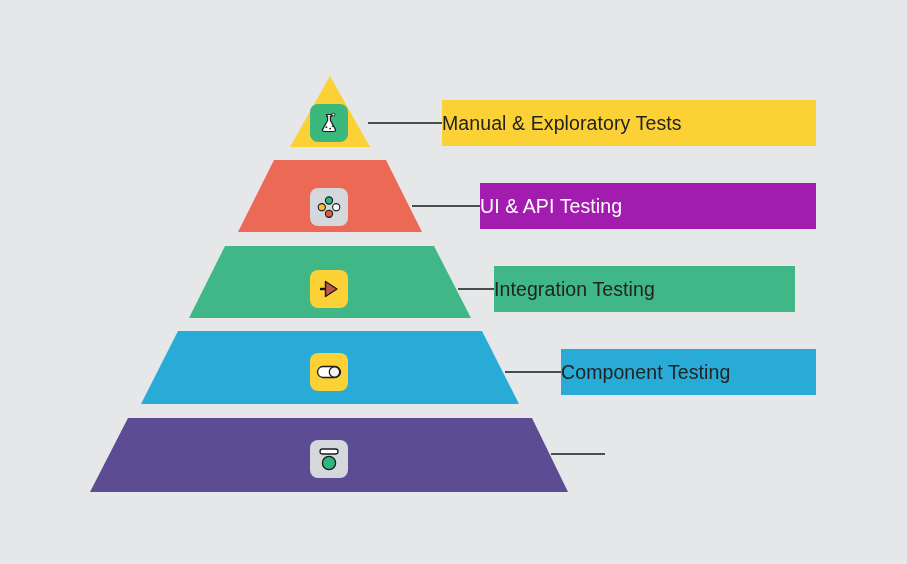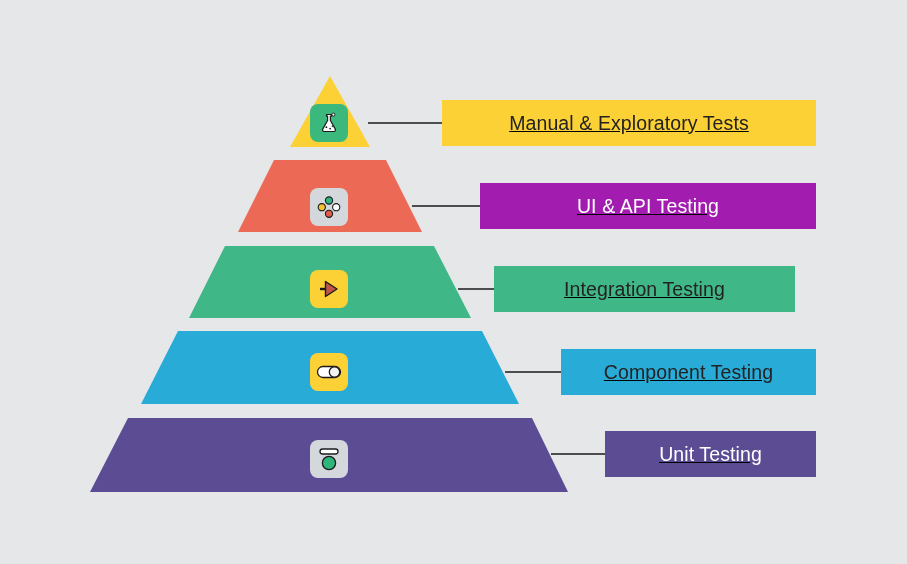--- a/index.html
+++ b/index.html
@@ -33,23 +33,22 @@
     box-sizing: border-box;
     display: flex;
     align-items: center;
     justify-content: center;
   }
   .label-box {
     position: absolute;
     height: 46px;
     display: flex;
     align-items: center;
-    justify-content: center;
+    justify-content: flex-start;
     box-sizing: border-box;
-    text-decoration: underline;
   }
   .label-text {
     font-size: 19.5px;
     letter-spacing: 0.1px;
     white-space: nowrap;
   }
 </style>
 </head>
 <body>
 
@@ -119,17 +118,14 @@
   </div>
 
   <div class="label-box" style="left:494px; top:266px; width:301px; background:#40b786;">
     <span class="label-text" style="color:#222222;">Integration Testing</span>
   </div>
 
   <div class="label-box" style="left:561px; top:349px; width:255px; background:#29abd8;">
     <span class="label-text" style="color:#222222;">Component Testing</span>
   </div>
 
-  <div class="label-box" style="left:605px; top:431px; width:211px; background:#5c4c94;">
-    <span class="label-text" style="color:#ffffff;">Unit Testing</span>
-  </div>
 
 </div>
 
 </body></html>

